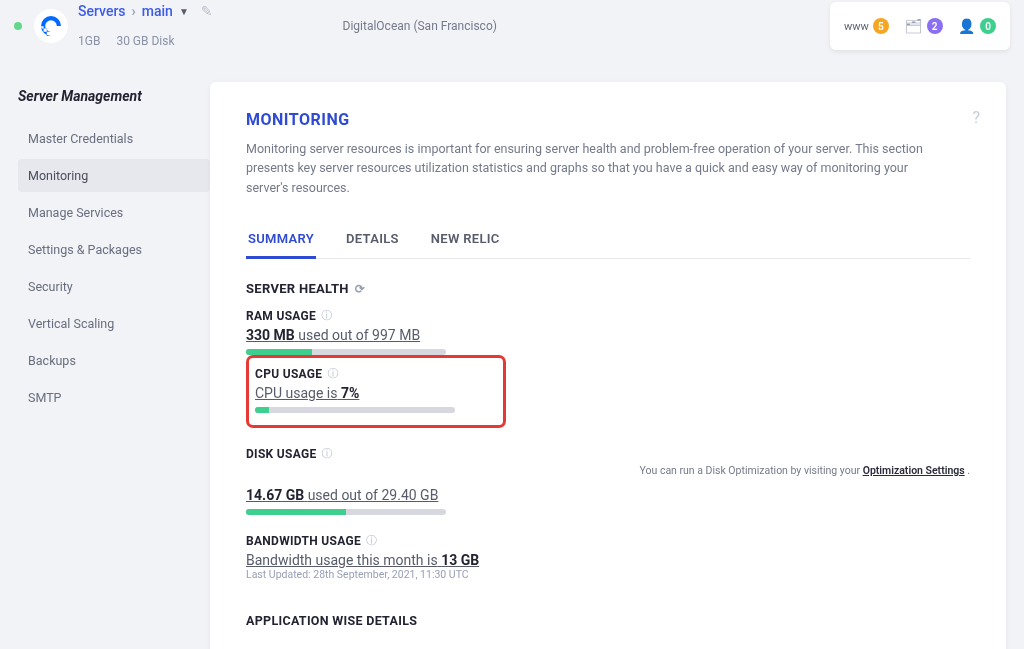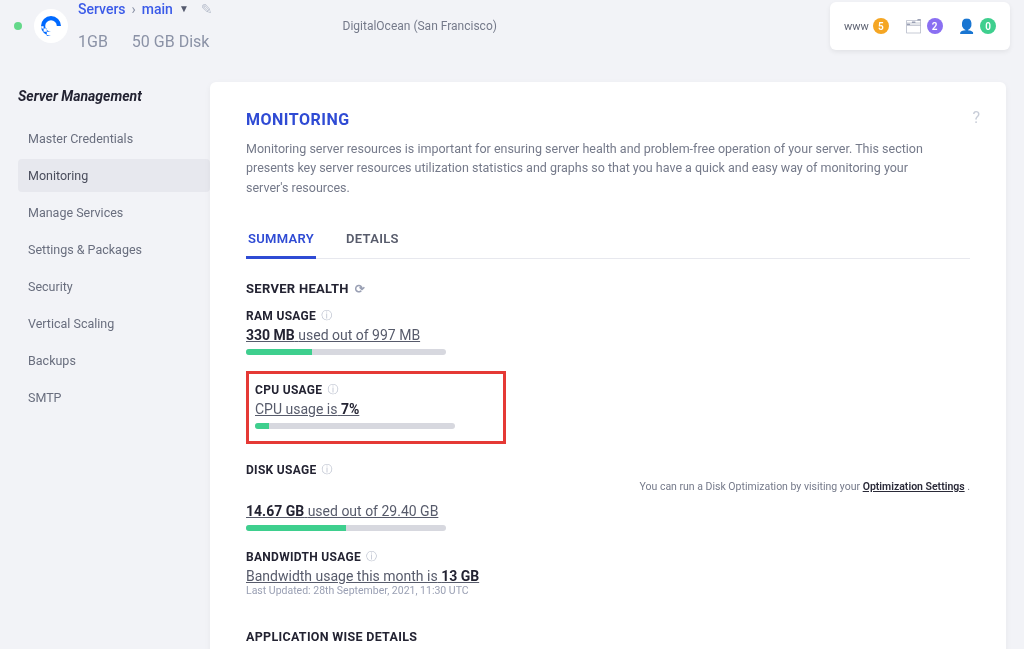--- a/index.html
+++ b/index.html
@@ -25,21 +25,21 @@
   }
   .do-logo{width:24px;height:24px;}
   .do-logo path{fill:#0069ff;}
   .breadcrumb-col{display:flex;flex-direction:column;line-height:1.2;}
   .bc-row{display:flex;align-items:center;gap:6px;font-size:14px;}
   .bc-link{color:#3b5be8;font-weight:500;}
   .bc-sep{color:#8b92a6;}
   .bc-main{color:#3b5be8;font-weight:500;}
   .bc-caret{color:#555a6e;font-size:10px;}
   .pencil{color:#b8becc;margin-left:6px;font-size:14px;}
-  .bc-sub{display:flex;gap:24px;font-size:16px;color:#8b92a6;margin-top:14px;}
+  .bc-sub{display:flex;gap:16px;font-size:12px;color:#8b92a6;margin-top:14px;}
   .provider-txt{margin-left:130px;font-size:12px;color:#757a8a;}
   .topbar-right{margin-left:auto;display:flex;align-items:center;gap:16px;
     background:#fff;border-radius:6px;box-shadow:0 2px 5px rgba(0,0,0,0.07);
     padding:16px 14px;}
   .pill-item{display:flex;align-items:center;gap:4px;font-size:11px;color:#5e6372;}
   .pill{display:inline-flex;align-items:center;justify-content:center;
     min-width:16px;height:16px;border-radius:8px;font-size:10px;font-weight:600;color:#fff;padding:0 4px;}
   .pill.orange{background:#f5a623;}
   .pill.purple{background:#8a6ff2;}
   .pill.green{background:#3ecf8e;}
@@ -67,22 +67,22 @@
   .metric-title{font-size:12px;font-weight:700;color:#232332;letter-spacing:0.3px;
     display:flex;align-items:center;gap:5px;margin-top:12px;}
   .info-glyph{font-size:11px;color:#b8becc;font-weight:400;}
   .metric-line{font-size:14px;color:#575b6b;margin-top:4px;text-decoration:underline;}
   .metric-line b{color:#232332;font-weight:700;}
   .hint{font-size:10.5px;color:#757a8a;margin-top:3px;text-align:right;}
   .hint a{color:#2a2a38;text-decoration:underline;font-weight:600;}
   .bar-track{width:200px;height:6px;background:#d7d8df;border-radius:3px;margin-top:6px;overflow:hidden;}
   .bar-fill{height:100%;background:#3ecf8e;}
 
-  .highlight-box{border:3px solid #e53935;border-radius:0;
-    padding:8px 11px 12px 6px;margin-top:16px;width:260px;}
+  .highlight-box{border:3px solid #e53935;border-radius:7px;
+    padding:8px 11px 12px 6px;width:260px;}
   .highlight-box .metric-title{margin-top:0;}
 
   .metric-block{margin-top:18px;}
   .updated{font-size:10.5px;color:#9aa0b4;}
 
   .app-details{font-size:12.5px;font-weight:700;color:#232332;letter-spacing:0.3px;margin-top:32px;}
 </style>
 </head>
 <body>
 
@@ -96,21 +96,21 @@
   <div class="breadcrumb-col">
     <div class="bc-row">
       <span class="bc-link">Servers</span>
       <span class="bc-sep">›</span>
       <span class="bc-main">main</span>
       <span class="bc-caret">▼</span>
       <span class="pencil">✎</span>
     </div>
     <div class="bc-sub">
       <span>1GB</span>
-      <span>50 GB Disk</span>
+      <span>30 GB Disk</span>
     </div>
   </div>
   <span class="provider-txt">DigitalOcean (San Francisco)</span>
 
   <div class="topbar-right">
     <span class="pill-item">
       <span>www</span>
       <span class="pill orange">5</span>
     </span>
     <span class="pill-item">
@@ -139,20 +139,21 @@
   </nav>
 
   <section class="main">
     <span class="help-icon">?</span>
     <h1 class="page-title">MONITORING</h1>
     <p class="page-desc">Monitoring server resources is important for ensuring server health and problem-free operation of your server. This section presents key server resources utilization statistics and graphs so that you have a quick and easy way of monitoring your server's resources.</p>
 
     <div class="tabs">
       <div class="tab active">SUMMARY</div>
       <div class="tab">DETAILS</div>
+      <div class="tab">NEW RELIC</div>
     </div>
 
     <div class="section-heading">
       <span>SERVER HEALTH</span>
       <span class="refresh-glyph">⟳</span>
     </div>
 
     <div class="metric-title">
       <span>RAM USAGE</span>
       <span class="info-glyph">ⓘ</span>

